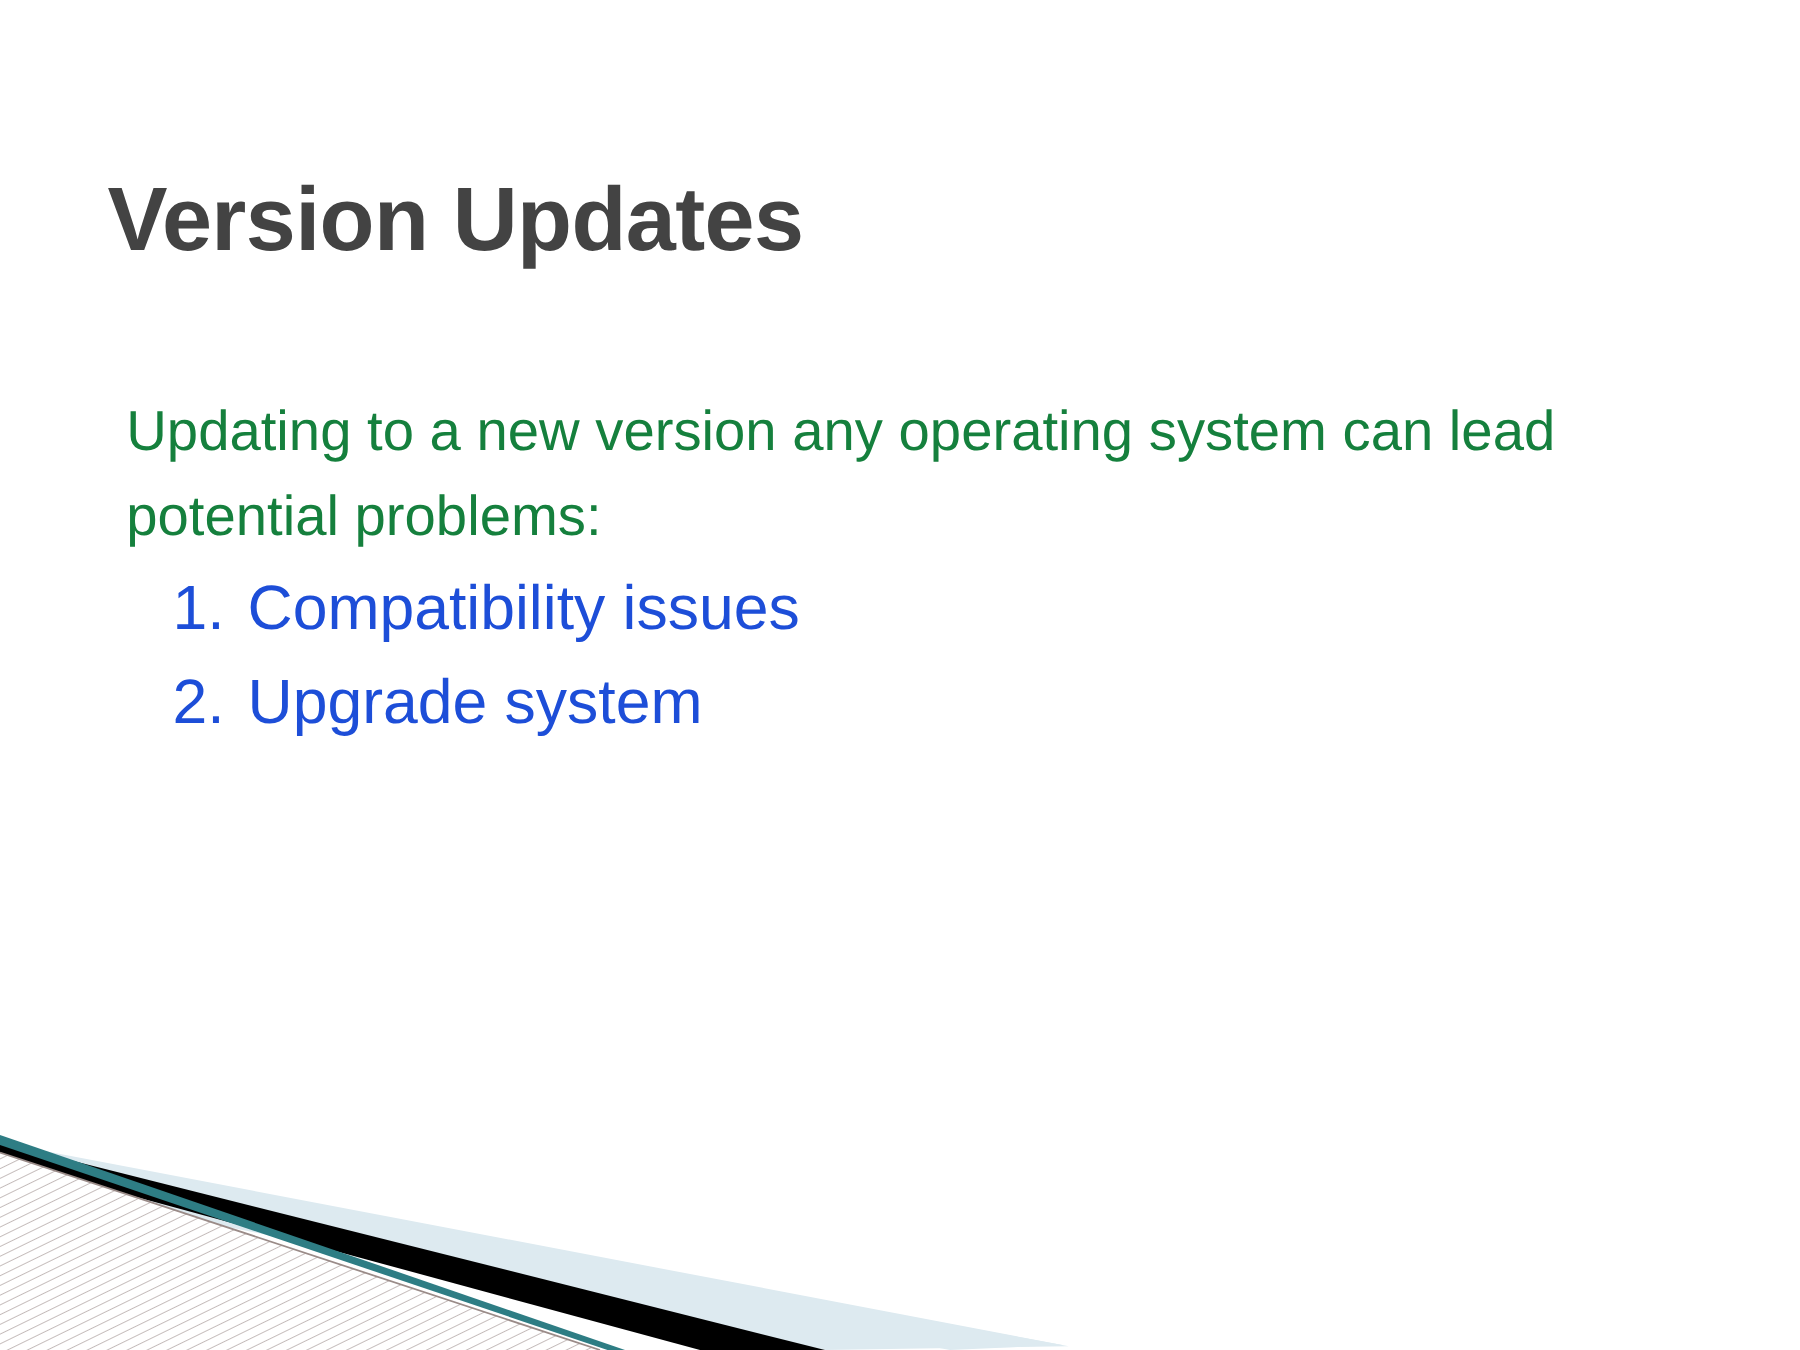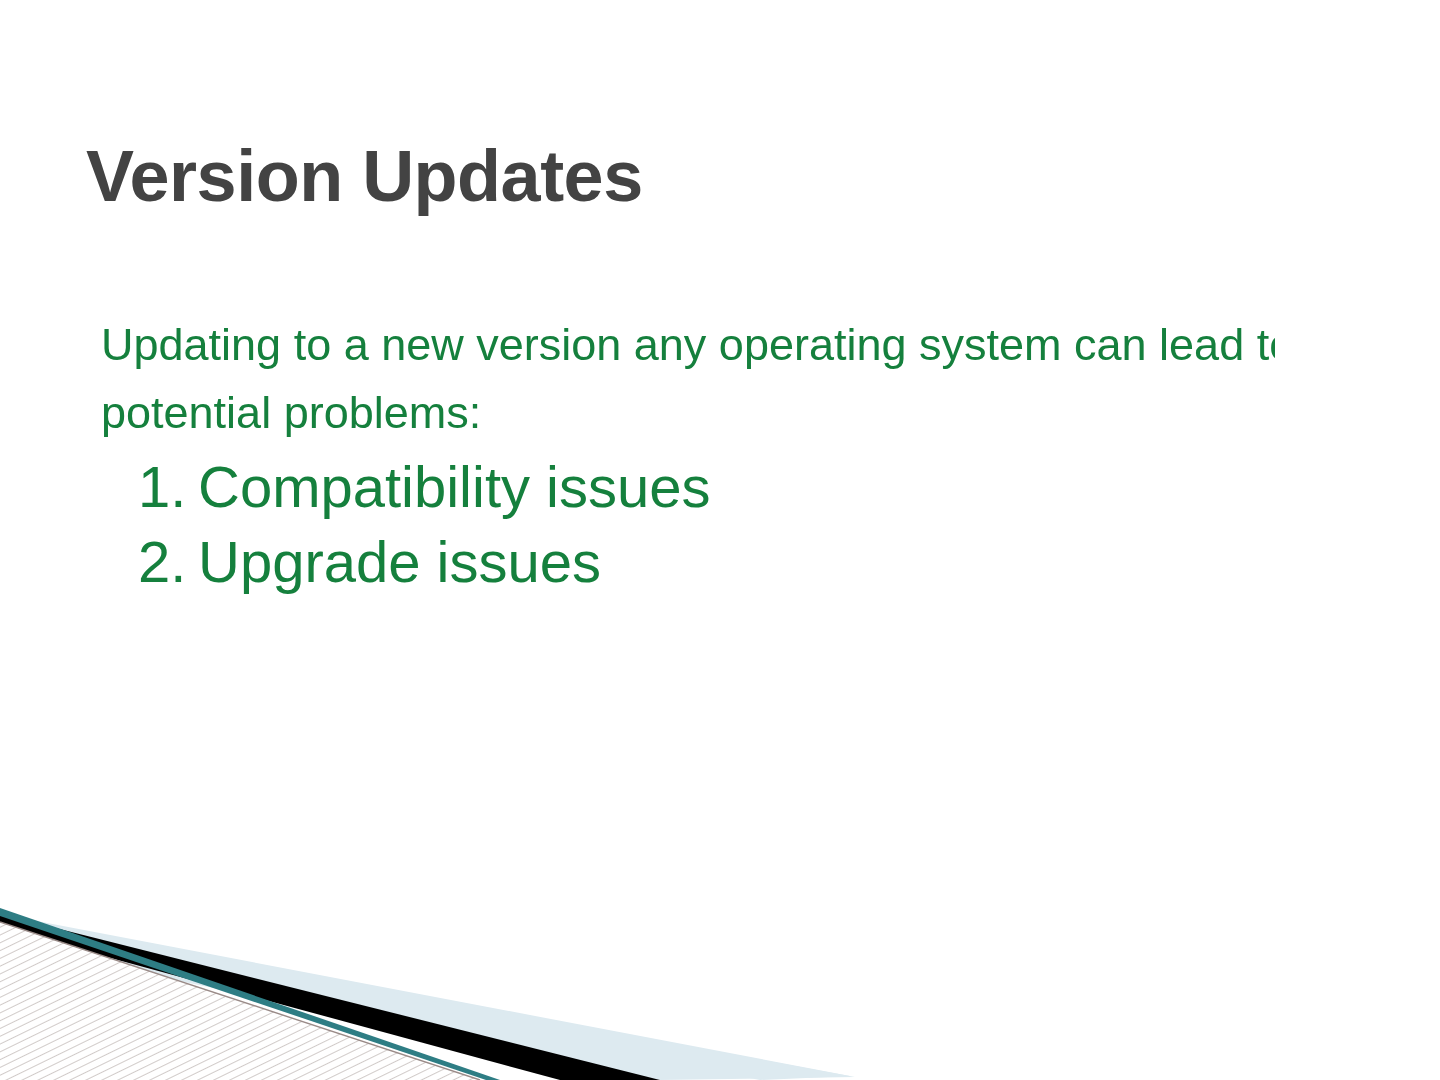--- a/index.html
+++ b/index.html
@@ -8,21 +8,20 @@
     background: #ffffff;
   }
 
   #slide {
     position: relative;
     width: 1243px;
     height: 1080px;
     background: #ffffff;
     overflow: hidden;
     font-family: "Liberation Sans", sans-serif;
-    padding-left: 32px;
   }
 
   
   #slide-title {
     position: absolute;
     left: 86px;
     top: 92px;
     font-size: 72px;
     font-weight: bold;
     color: #434343;
@@ -47,22 +46,22 @@
   #numbered-list {
     position: absolute;
     left: 138px;
     top: 449px;
     margin: 0;
     padding: 0;
     list-style: none;
   }
 
   #numbered-list li {
-    font-size: 58px;
-    color: #15803d;
+    font-size: 50px;
+    color: #1d4ed8;
     line-height: 75px;
     white-space: nowrap;
     display: block;
   }
 
   .li-number {
     display: inline-block;
     min-width: 60px;
   }
 
@@ -86,21 +85,21 @@
 
   <h1 id="slide-title">Version Updates</h1>
 
   <p id="body-text">Updating to a new version any operating system can lead to potential problems:</p>
 
   <ul id="numbered-list">
     <li>
       <span class="li-number">1.</span><span>Compatibility issues</span>
     </li>
     <li>
-      <span class="li-number">2.</span><span>Upgrade issues</span>
+      <span class="li-number">2.</span><span>Upgrade system</span>
     </li>
   </ul>
 
   <div id="bottom-decoration">
     <svg width="900" height="200" viewBox="0 0 900 200" xmlns="http://www.w3.org/2000/svg">
       <defs>
         <pattern id="hatchPattern" width="7" height="7" patternUnits="userSpaceOnUse" patternTransform="rotate(64)">
           <line x1="0" y1="0" x2="0" y2="7" stroke="#9A8B88" stroke-width="0.9"></line>
         </pattern>
         <clipPath id="hatchClip">

